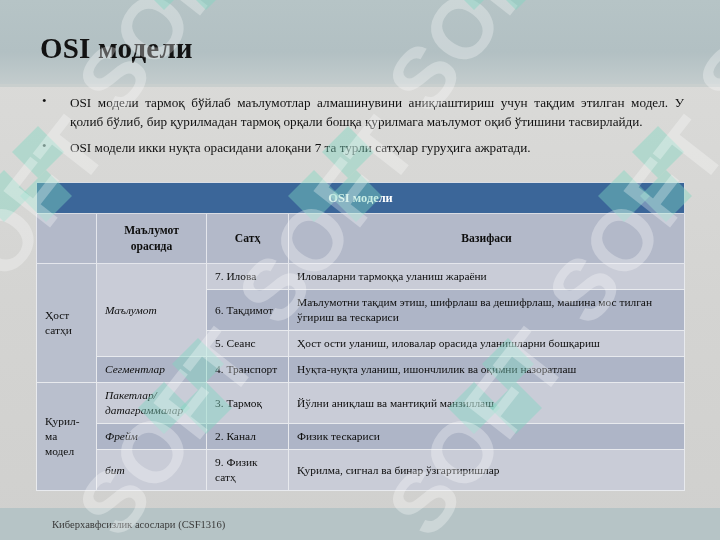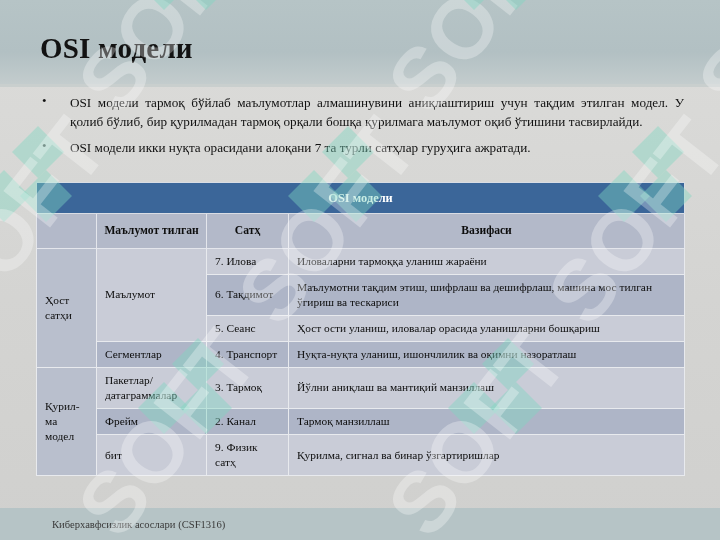--- a/index.html
+++ b/index.html
@@ -134,20 +134,21 @@
     border-color: #e4e6ec;
   }
   td.rowspan-cell {
     background: #b9bfcd;
     text-align: center;
     vertical-align: middle;
     margin-left: 32px;
   }
   td.unit-cell {
     text-align: center;
+    font-style: italic;
   }
   td.light { background: #c9ccd7; }
   td.dark  { background: #aeb5c7; }
   td.unit-light { background: #c9ccd7; }
   td.unit-dark  { background: #aeb5c7; }
 
   
   .footer-text {
     position: absolute;
     left: 52px;
@@ -180,21 +181,21 @@
           <col class="col-b">
           <col class="col-c">
           <col class="col-d">
       </colgroup>
       <tbody>
         <tr class="title-row">
           <td colspan="4">OSI модели</td>
         </tr>
         <tr class="head-row">
           <td></td>
-          <td>Маълумот тилган</td>
+          <td>Маълумот орасида</td>
           <td>Сатҳ</td>
           <td>Вазифаси</td>
         </tr>
 
         <tr>
           <td class="rowspan-cell" rowspan="4">Ҳост сатҳи</td>
           <td class="unit-cell unit-light" rowspan="3">Маълумот</td>
           <td class="light">7. Илова</td>
           <td class="light">Иловаларни тармоққа уланиш жараёни</td>
         </tr>
@@ -214,21 +215,21 @@
 
         <tr>
           <td class="rowspan-cell" rowspan="3">Қурил-ма модел</td>
           <td class="unit-cell unit-light">Пакетлар/ датаграммалар</td>
           <td class="light">3. Тармоқ</td>
           <td class="light">Йўлни аниқлаш ва мантиқий манзиллаш</td>
         </tr>
         <tr>
           <td class="unit-cell unit-dark">Фрейм</td>
           <td class="dark">2. Канал</td>
-          <td class="dark">Тармоқ манзиллаш</td>
+          <td class="dark">Физик тескариси</td>
         </tr>
         <tr>
           <td class="unit-cell unit-light">бит</td>
           <td class="light">9. Физик сатҳ</td>
           <td class="light">Қурилма, сигнал ва бинар ўзгартиришлар</td>
         </tr>
       </tbody>
     </table>
   </div>
 

